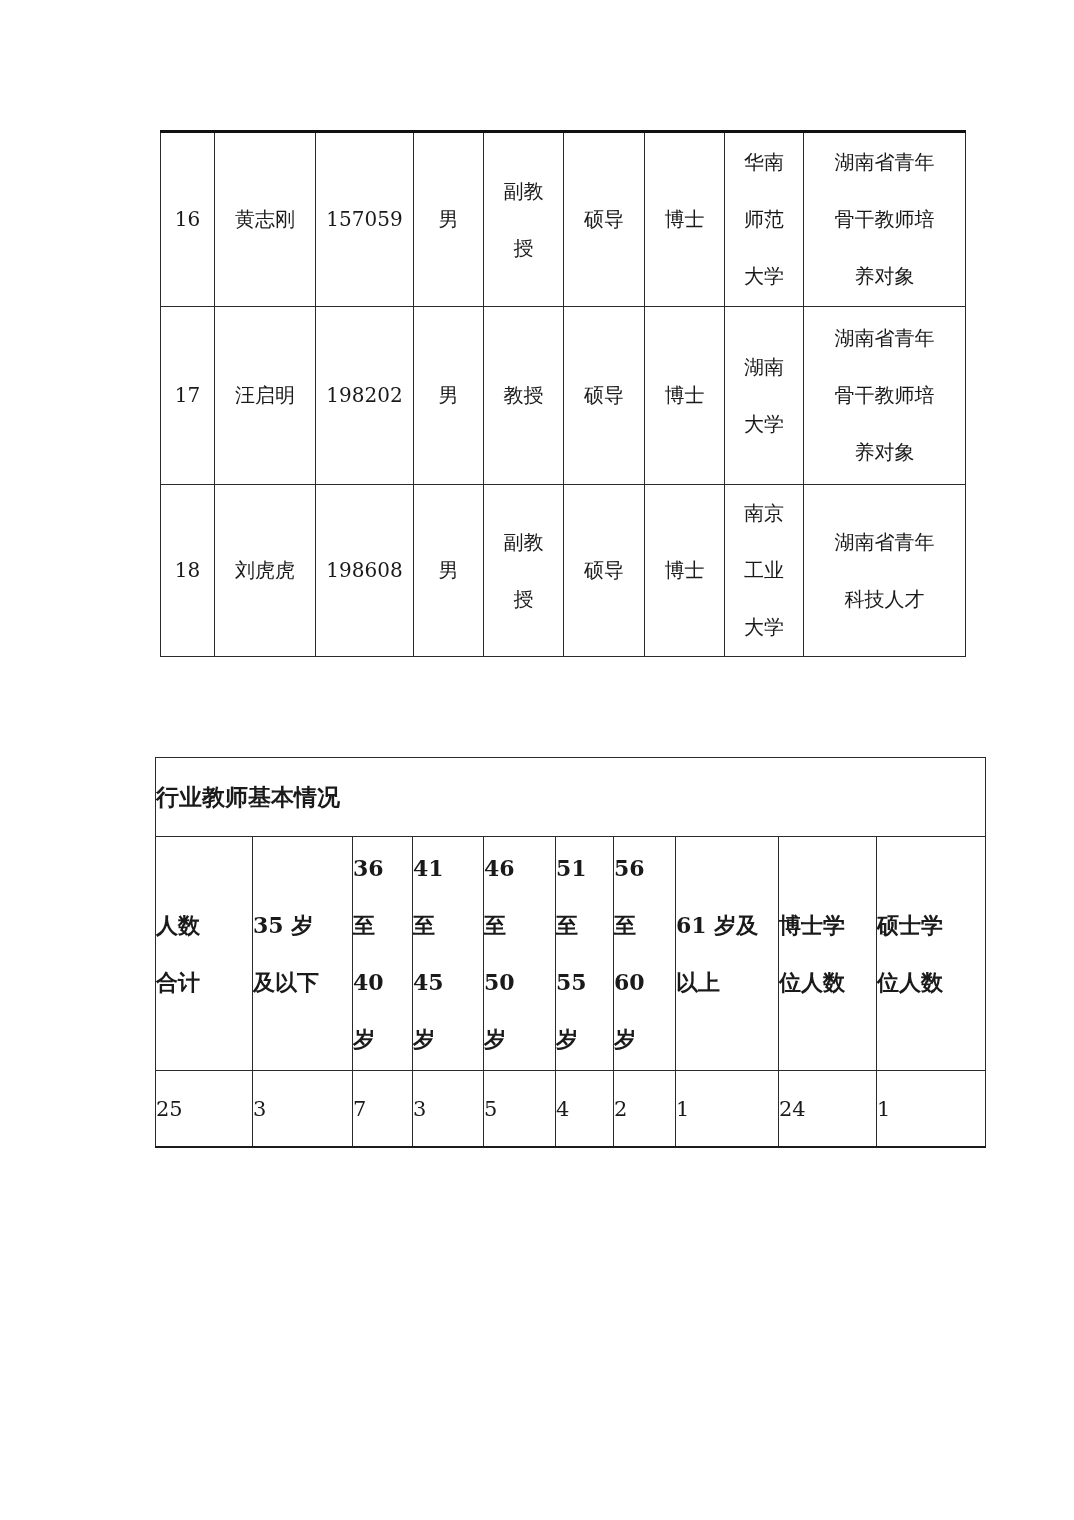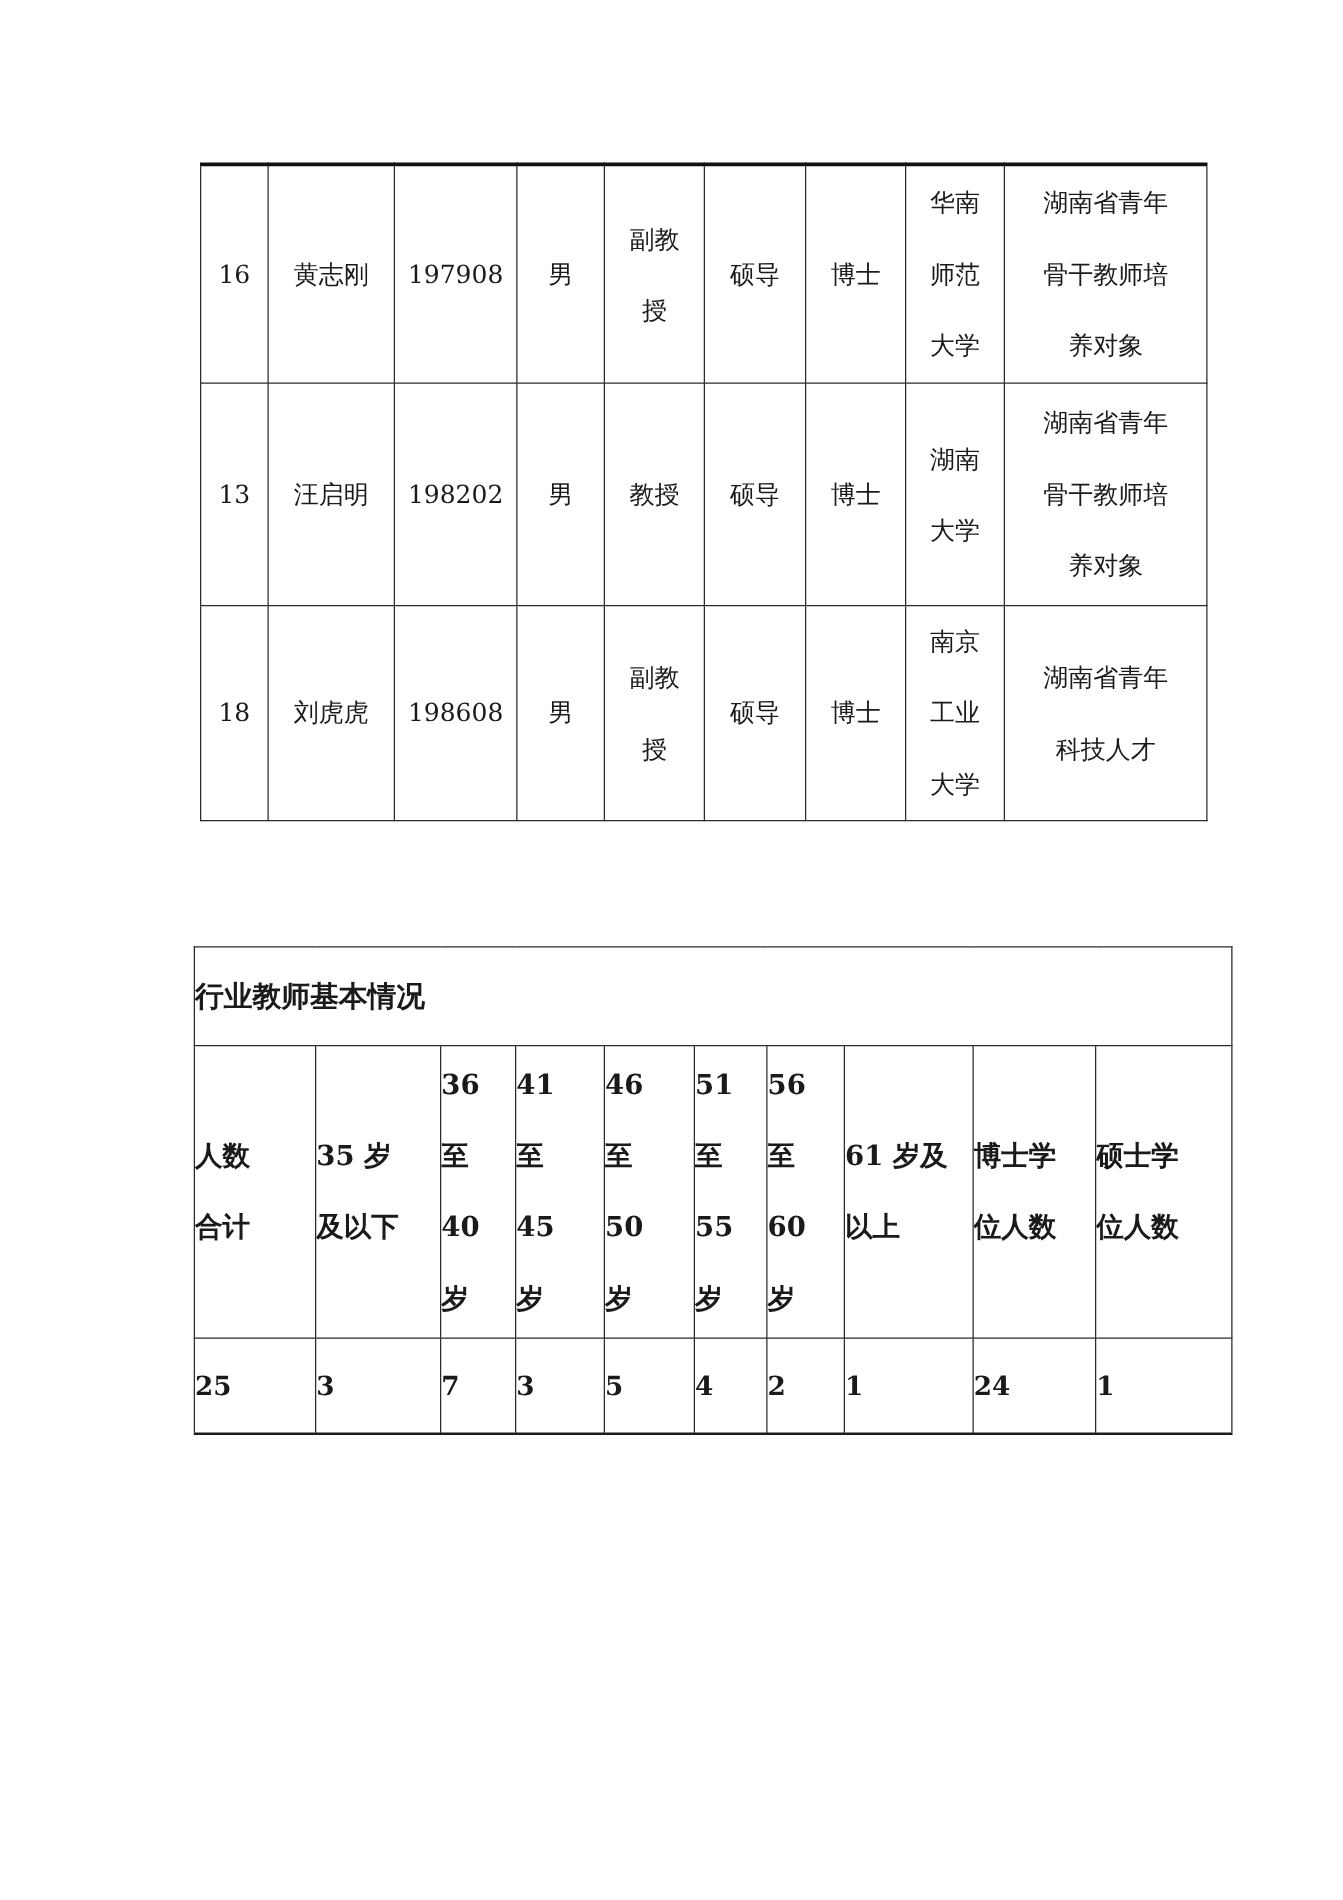--- a/index.html
+++ b/index.html
@@ -68,21 +68,21 @@
   .t2 .head-row th {
     height: 233px;
     font-size: 22px;
     font-weight: bold;
     line-height: 57px;
     white-space: pre-line;
   }
   .t2 .data-row td {
     height: 75px;
     font-size: 21px;
-    font-weight: bold;
+    font-weight: normal;
   }
 
   .page-number {
     position: absolute;
     left: 0; top: 1363px;
     width: 100%;
     text-align: center;
     font-family: "Liberation Sans", sans-serif;
     font-size: 16px;
     color: #222;
@@ -102,35 +102,35 @@
         <col style="width:80px">
         <col style="width:81px">
       <col style="width:80px">
         <col style="width:79px">
         <col style="width:162px">
     </colgroup>
     <tbody>
       <tr class="r1">
         <td>16</td>
         <td>黄志刚</td>
-        <td>197908</td>
+        <td>157059</td>
         <td>男</td>
         <td>副教
 授</td>
         <td>硕导</td>
         <td>博士</td>
         <td>华南
 师范
 大学</td>
         <td>湖南省青年
 骨干教师培
 养对象</td>
       </tr>
       <tr class="r2">
-        <td>13</td>
+        <td>17</td>
         <td>汪启明</td>
         <td>198202</td>
         <td>男</td>
         <td>教授</td>
         <td>硕导</td>
         <td>博士</td>
         <td>湖南
 大学</td>
         <td>湖南省青年
 骨干教师培

